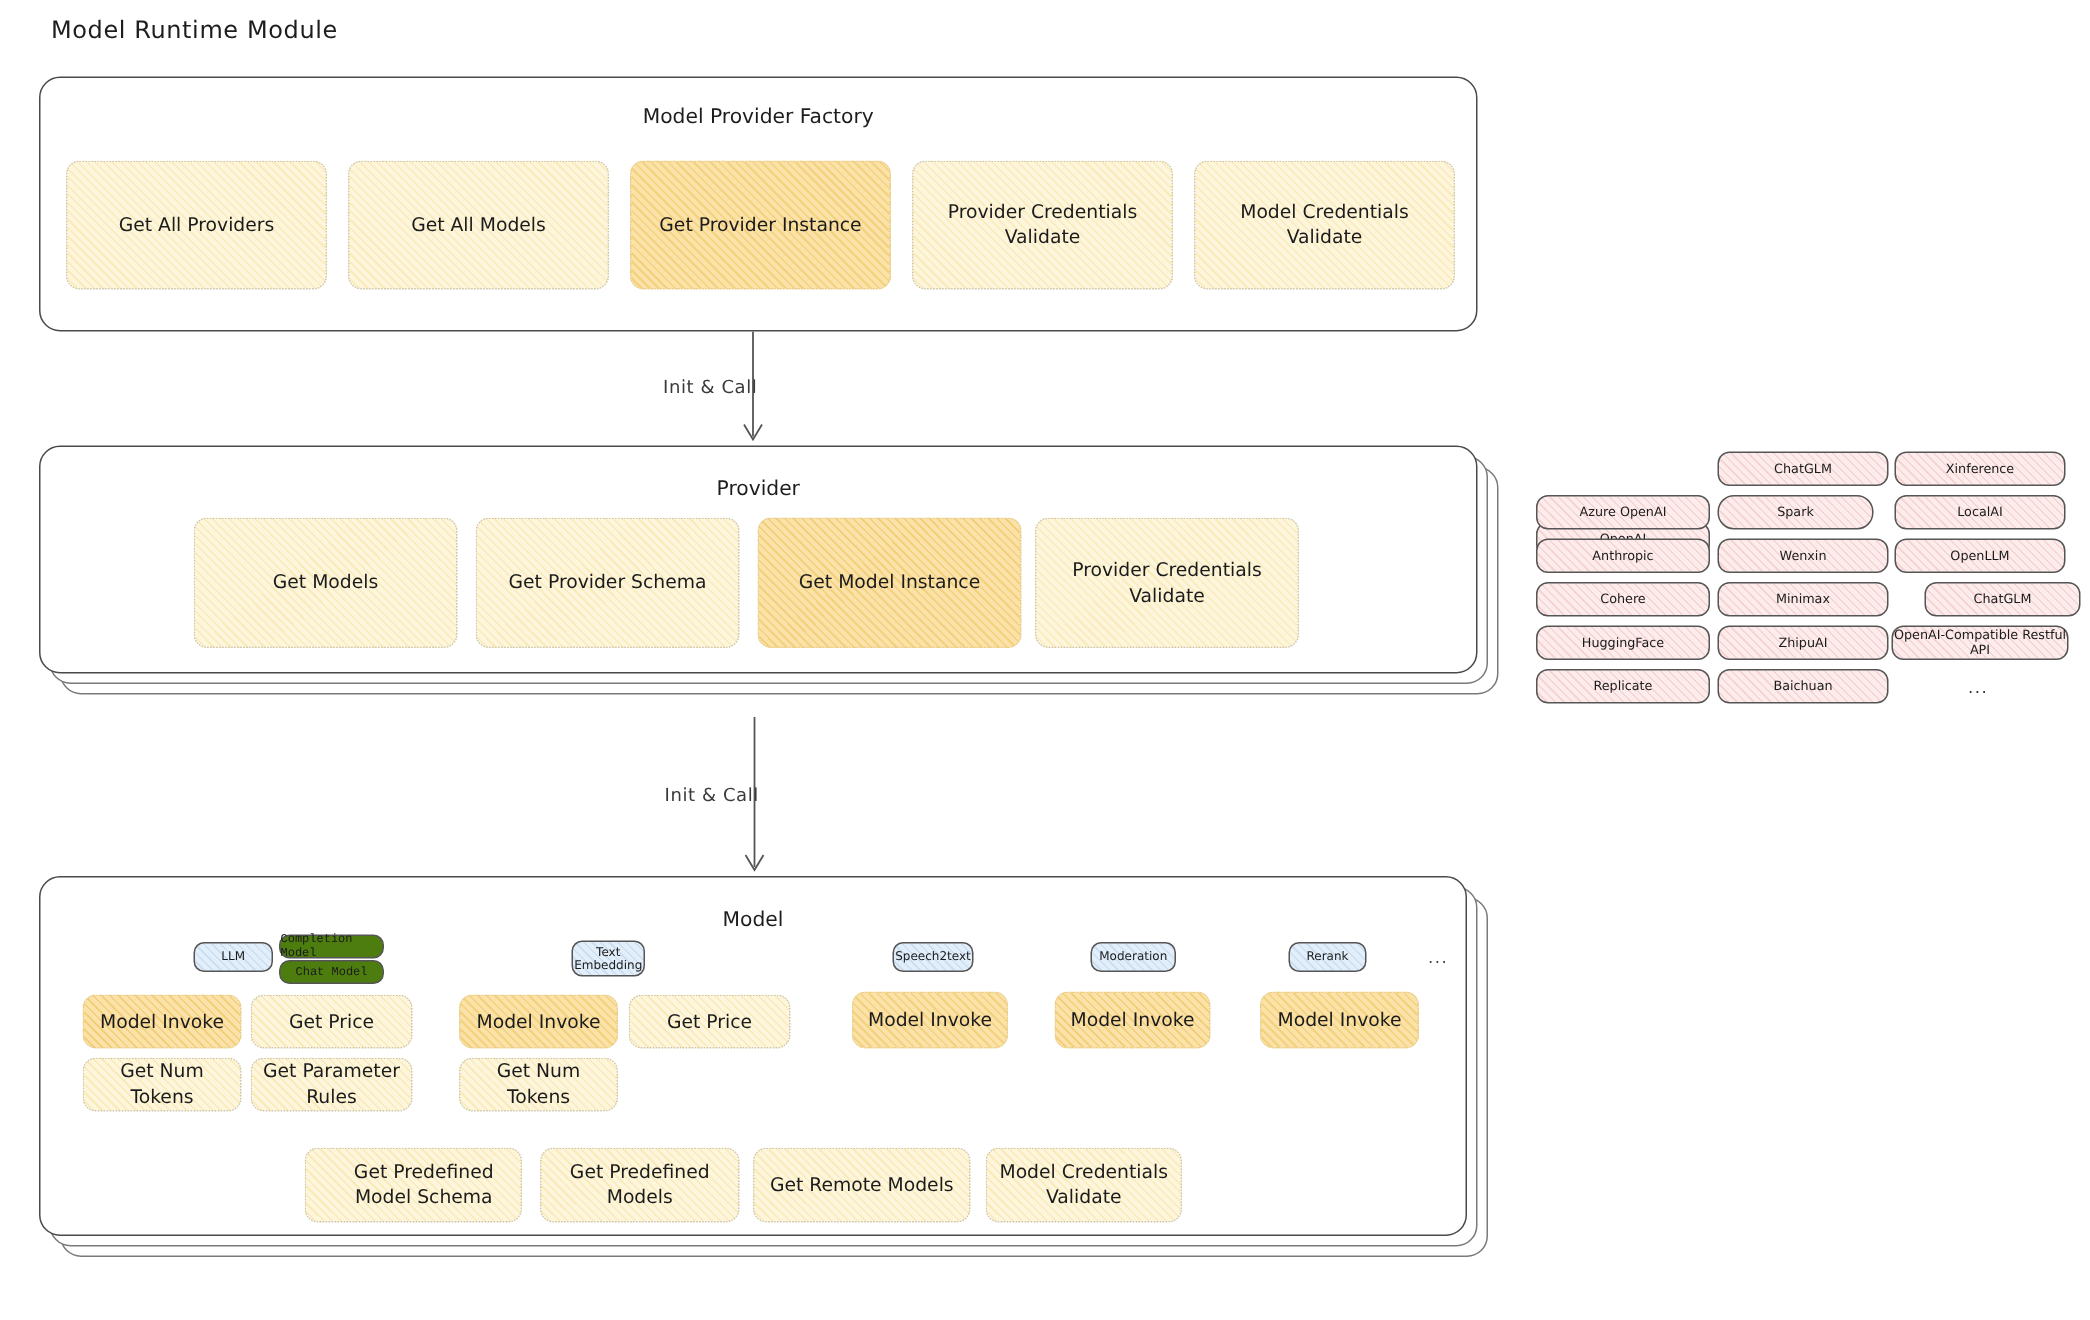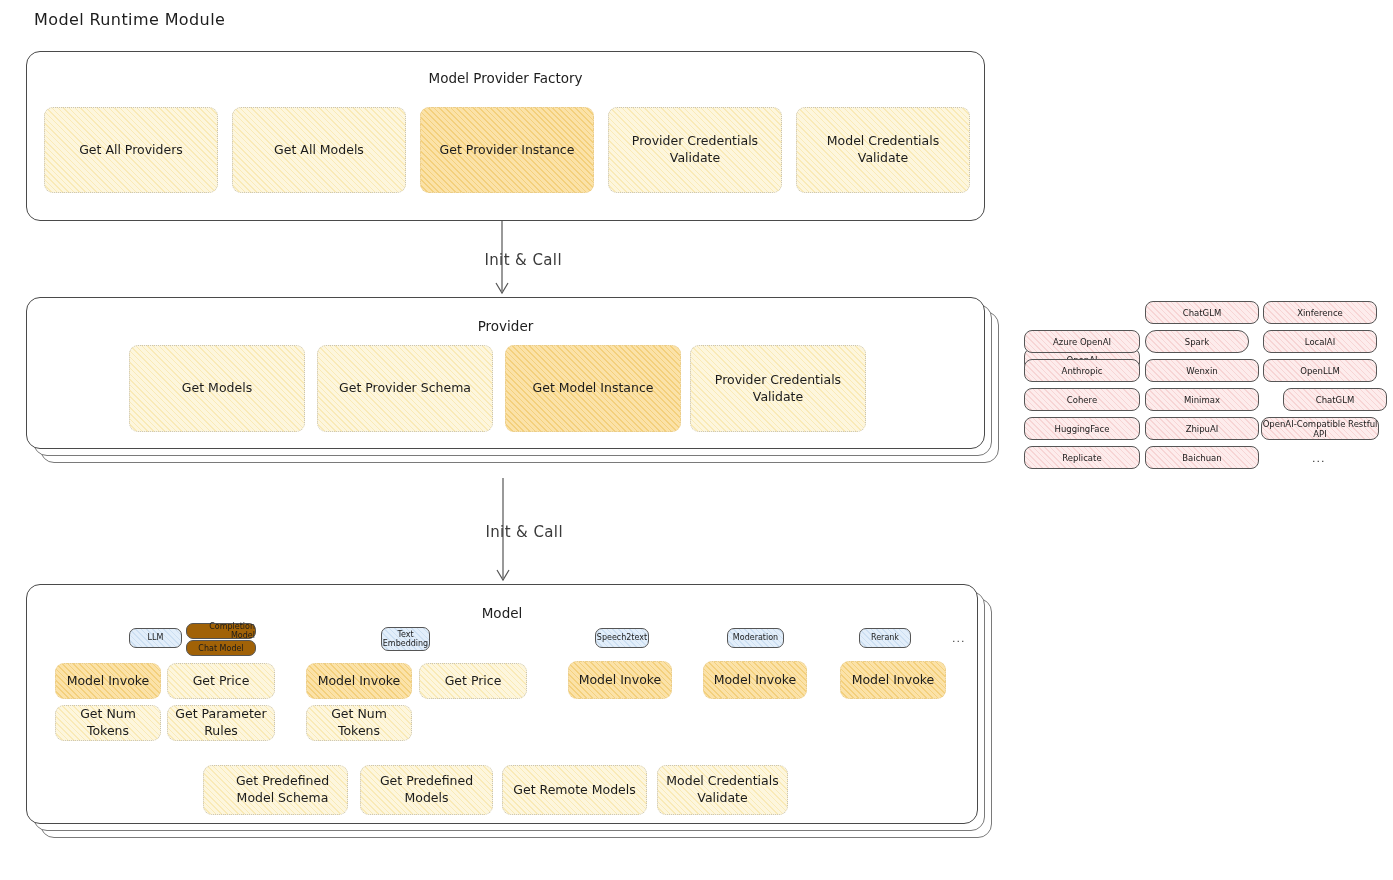--- a/index.html
+++ b/index.html
@@ -92,29 +92,29 @@
       repeating-linear-gradient(45deg,
         rgba(120,165,210,.20) 0px,
         rgba(120,165,210,.20) 1px,
         rgba(255,255,255,0) 1px,
         rgba(255,255,255,0) 4px);
   }
   .chip-white{
     position:absolute;box-sizing:border-box;
     border:1.2px solid #555;border-radius:7px;
     display:flex;align-items:center;justify-content:center;
-    font-size:8px;color:#1b1b1b;text-align:right;background:#a16207;
+    font-size:8px;color:#1b1b1b;text-align:left;background:#4d7c0f;font-family:Liberation Mono, monospace;
   }
   .ellipsis-dark{position:absolute;font-size:11px;color:#444;letter-spacing:1px;}
 
   
   .arrow{position:absolute;}
   .arrow-label{
-    position:absolute;font-size:15px;color:#3a3a3a;letter-spacing:.4px;
-    text-align:right;white-space:nowrap;
+    position:absolute;font-size:12px;color:#3a3a3a;letter-spacing:.4px;
+    text-align:left;white-space:nowrap;
   }
 </style>
 </head>
 <body>
 
 <div id="page-title" class="sketch">Model Runtime Module</div>
 
 <div class="panel" style="left:26px;top:51px;width:959px;height:170px;">
   <div class="panel-title sketch" style="top:18px;">Model Provider Factory</div>
 </div>

